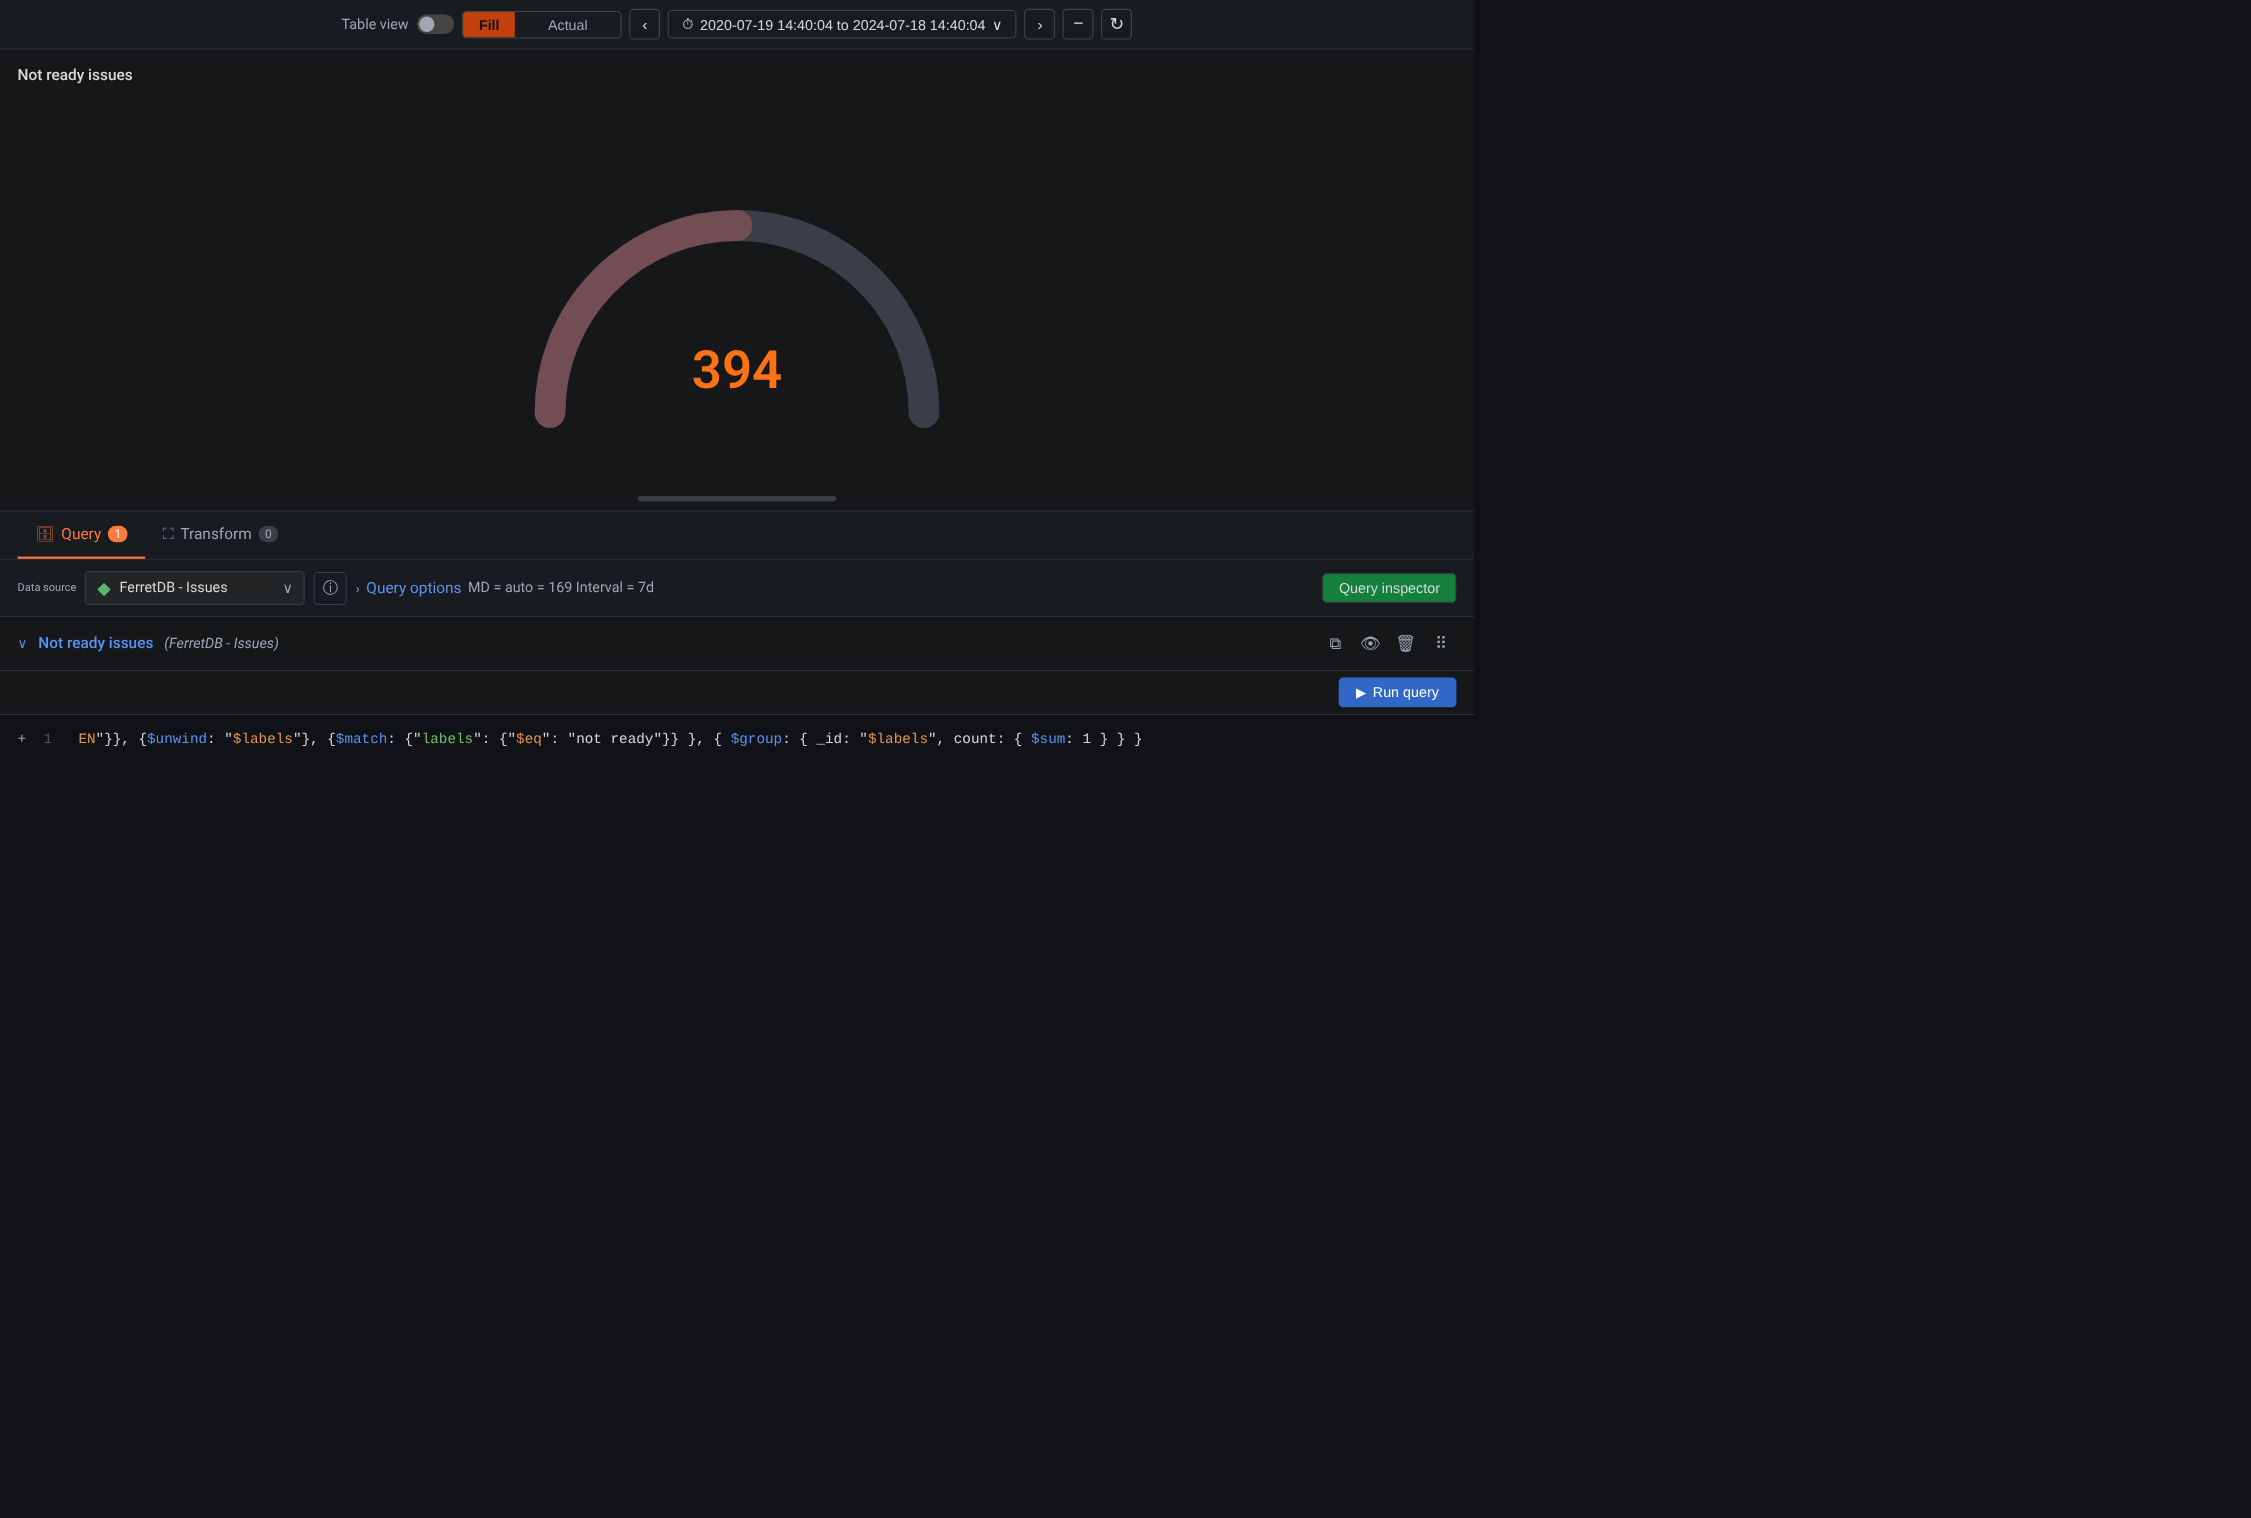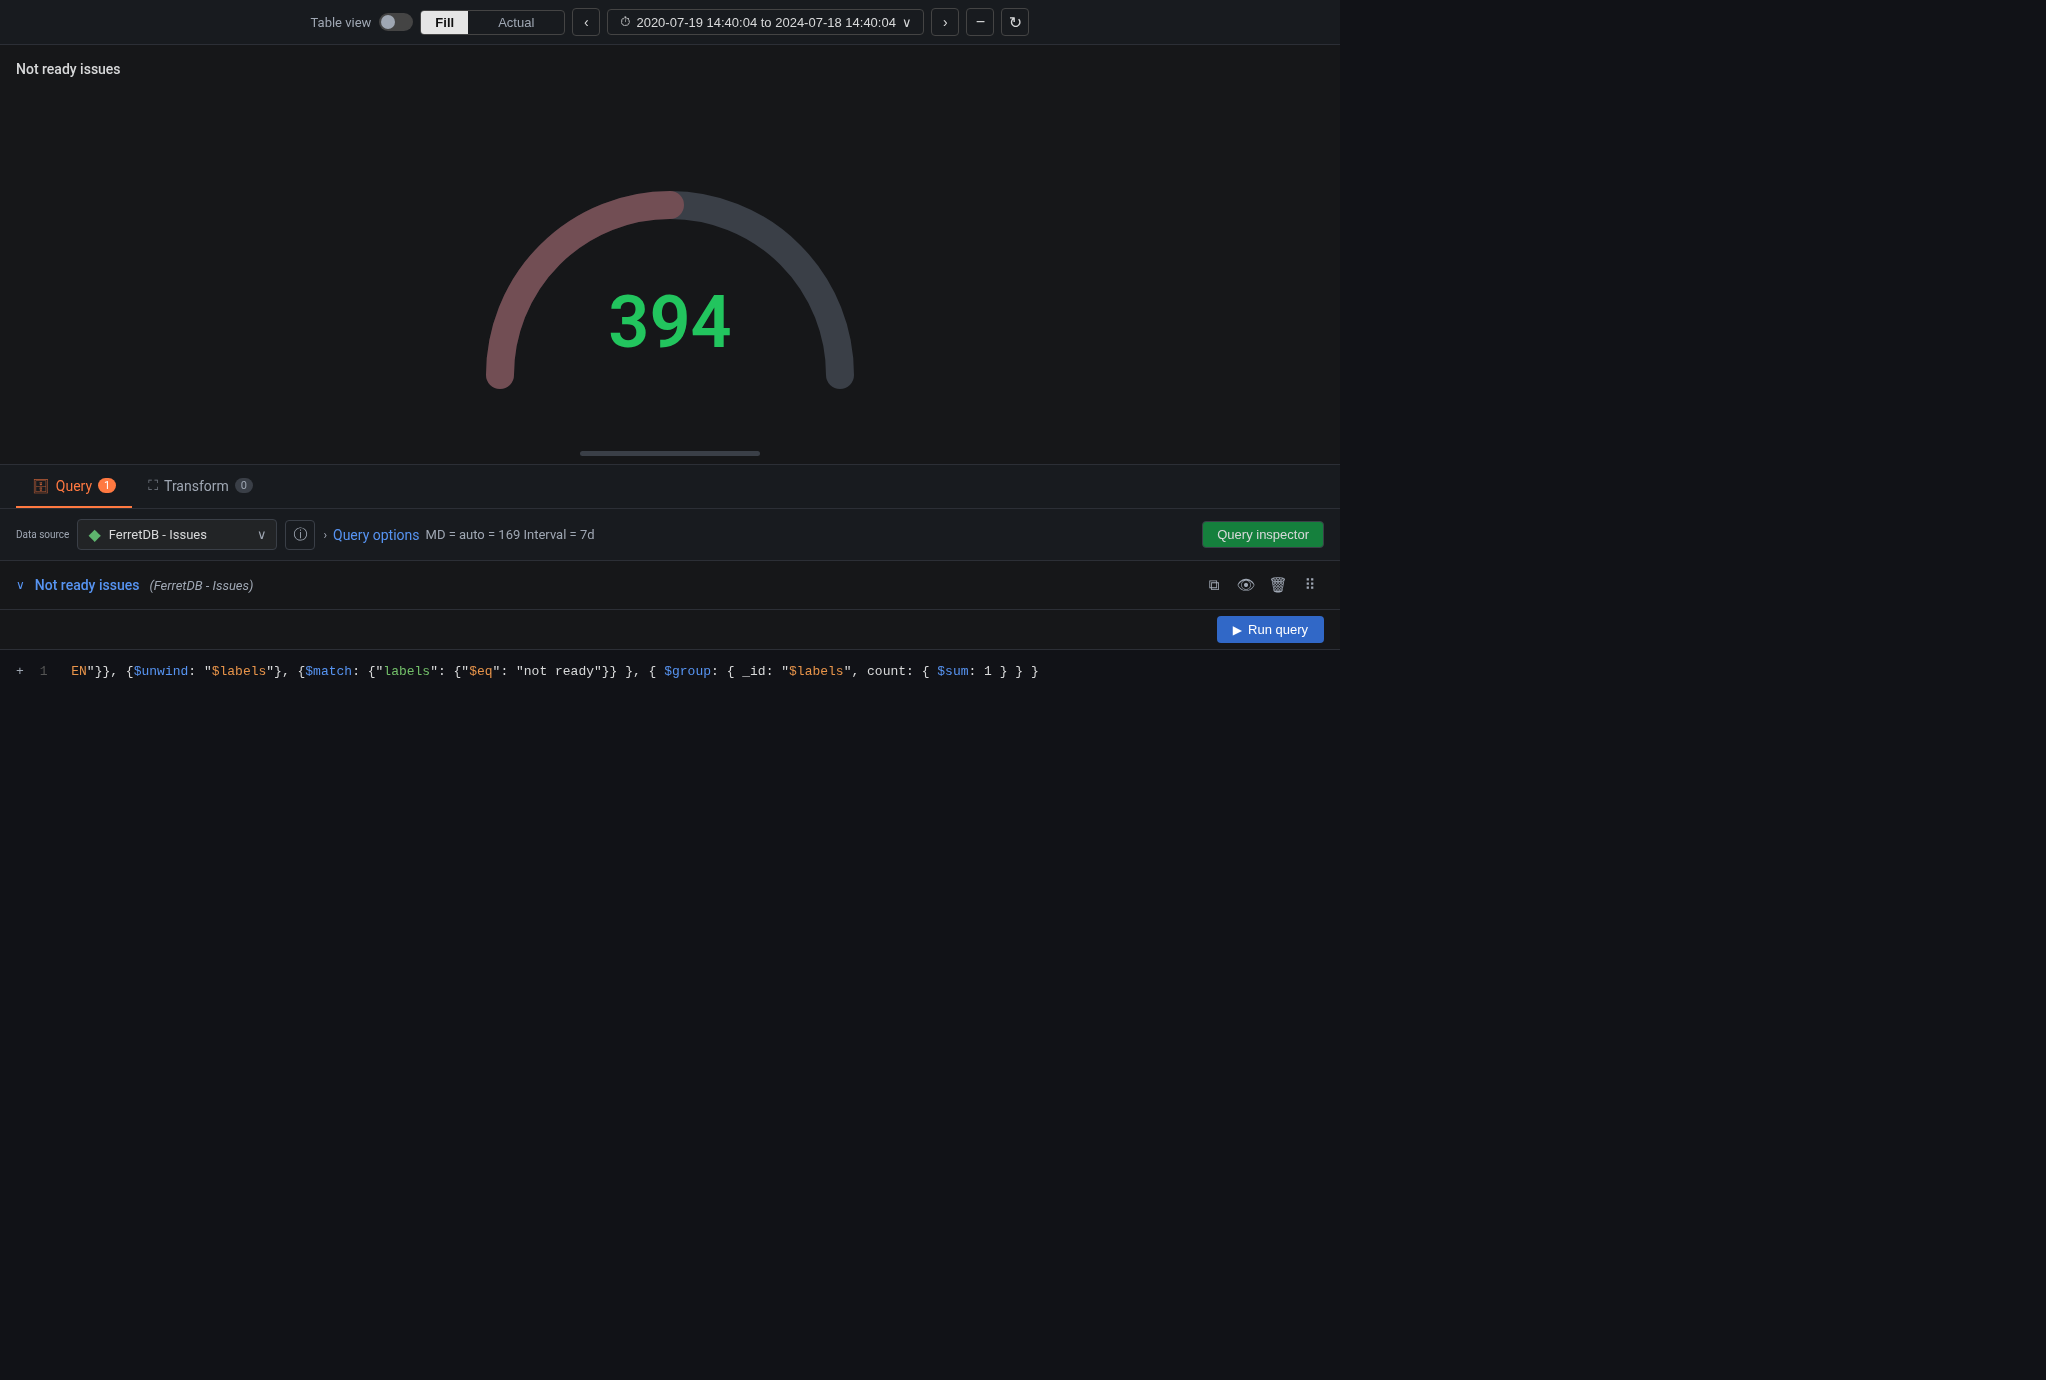--- a/index.html
+++ b/index.html
@@ -50,21 +50,21 @@
       transition: left 0.2s;
     }
     .fill-actual-group {
       display: flex;
       border: 1px solid #444;
       border-radius: 4px;
       overflow: hidden;
     }
     .fill-btn {
       padding: 4px 14px;
-      background: #e5e5e5;
+      background: #c2410c;
       color: #111;
       font-size: 13px;
       font-weight: 600;
       cursor: pointer;
       border: none;
     }
     .actual-btn {
       padding: 4px 30px;
       background: transparent;
       color: #9fa7b3;
@@ -130,23 +130,23 @@
       display: flex;
       align-items: center;
       justify-content: center;
       height: 340px;
       position: relative;
     }
     .gauge-svg {
       position: absolute;
     }
     .gauge-value {
-      font-size: 72px;
+      font-size: 48px;
       font-weight: 600;
-      color: #22c55e;
+      color: #f97316;
       position: absolute;
       bottom: 60px;
       left: 50%;
       transform: translateX(-50%);
       z-index: 2;
     }
     .scroll-handle {
       position: absolute;
       bottom: 8px;
       left: 50%;

